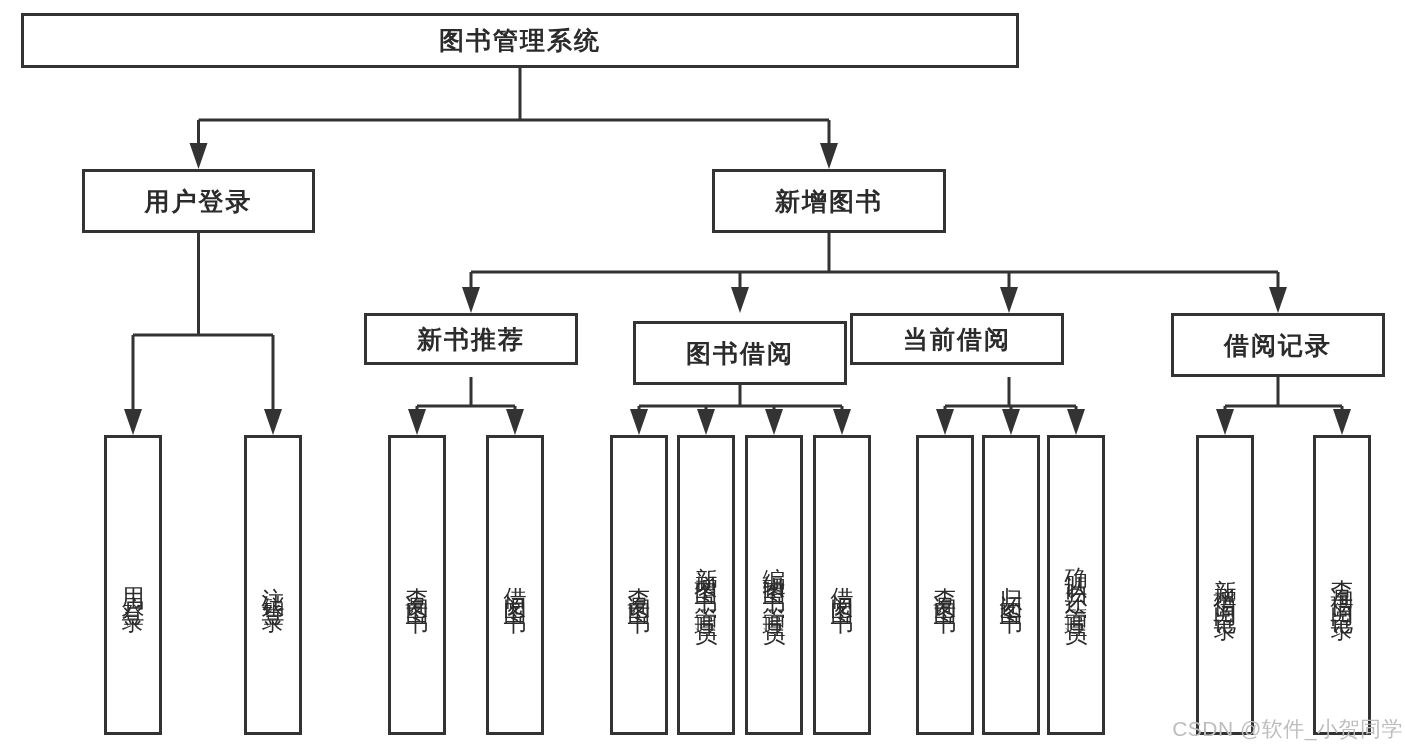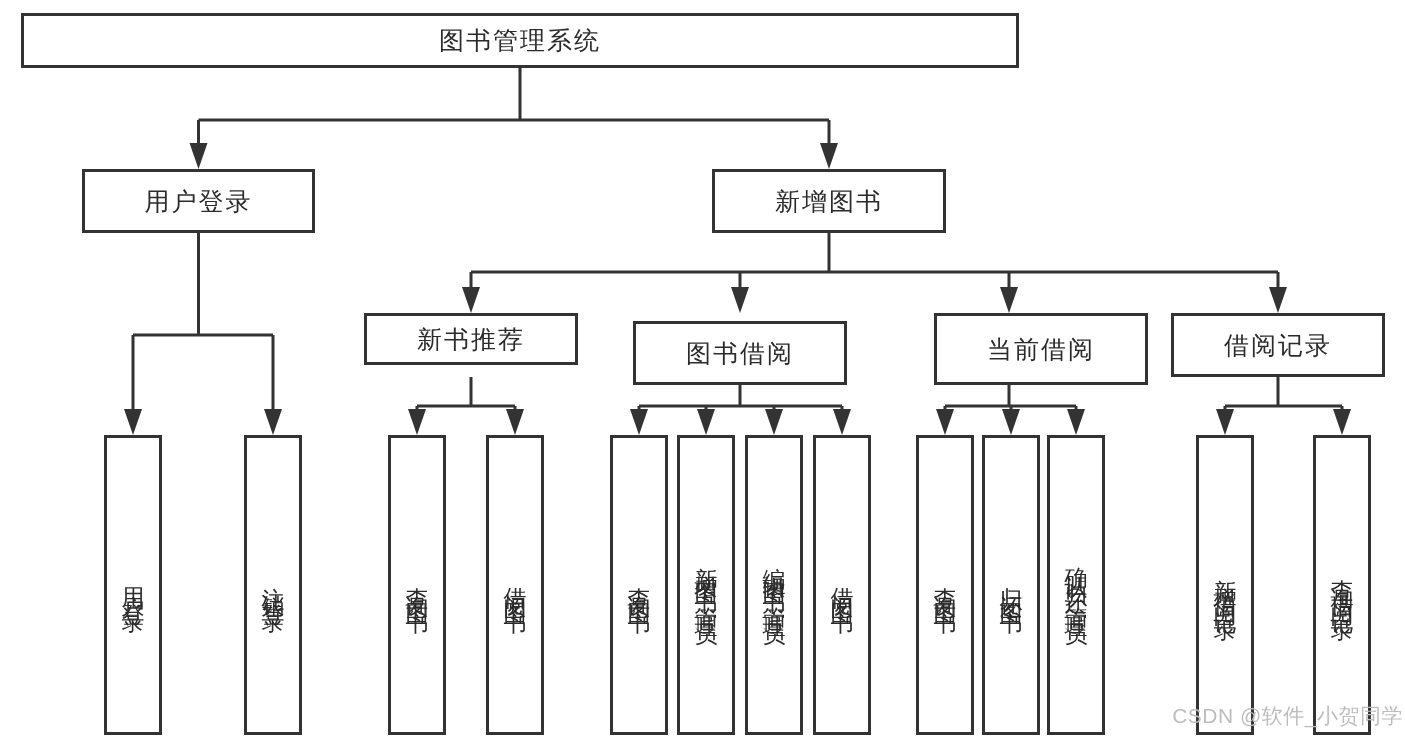--- a/index.html
+++ b/index.html
@@ -13,28 +13,28 @@
   #connectors { position:absolute; left:0; top:0; z-index:1; }
   #connectors path { stroke:var(--line,#333); stroke-width:3; fill:none; }
   #connectors polygon { fill:var(--line,#333); stroke:none; }
   .node {
     position:absolute; z-index:2;
     background:#fff; border:3px solid var(--line,#333);
     display:flex; align-items:center; justify-content:center;
     color:var(--text,#222);
   }
   .node.h span {
-    font-size:25px; letter-spacing:2px; line-height:1; white-space:nowrap;
+    font-size:25px; letter-spacing:2px; line-height:1; white-space:nowrap;font-weight:bold;
   }
   .node.v span {
     writing-mode:vertical-rl; text-orientation:mixed;
     font-size:23px; letter-spacing:8px; line-height:1;
   }
   .watermark {
-    position:absolute; right:2px; bottom:17px; z-index:5;
+    position:absolute; right:2px; bottom:4px; z-index:5;
     font-size:21px; letter-spacing:0.5px;
     color:var(--watermark,#bdbdbd); white-space:nowrap;margin-left:31px;
   }
 </style>
 </head>
 <body>
 
 <div class="stage">
 
   <svg id="connectors" width="1405" height="747" viewBox="0 0 1405 747">
@@ -84,21 +84,21 @@
   <div class="node h" style="left:712px;top:169px;width:234px;height:64px">
     <span>新增图书</span>
   </div>
 
   <div class="node h" style="left:364px;top:313px;width:214px;height:52px">
     <span>新书推荐</span>
   </div>
   <div class="node h" style="left:633px;top:321px;width:214px;height:64px">
     <span>图书借阅</span>
   </div>
-  <div class="node h" style="left:934px;top:313px;width:214px;height:72px">
+  <div class="node h" style="left:850px;top:313px;width:214px;height:52px">
     <span>当前借阅</span>
   </div>
   <div class="node h" style="left:1171px;top:313px;width:214px;height:64px">
     <span>借阅记录</span>
   </div>
 
   <div class="node v" style="left:104px;top:435px;width:58px;height:300px">
     <span>用户登录</span>
   </div>
   <div class="node v" style="left:244px;top:435px;width:58px;height:300px">

